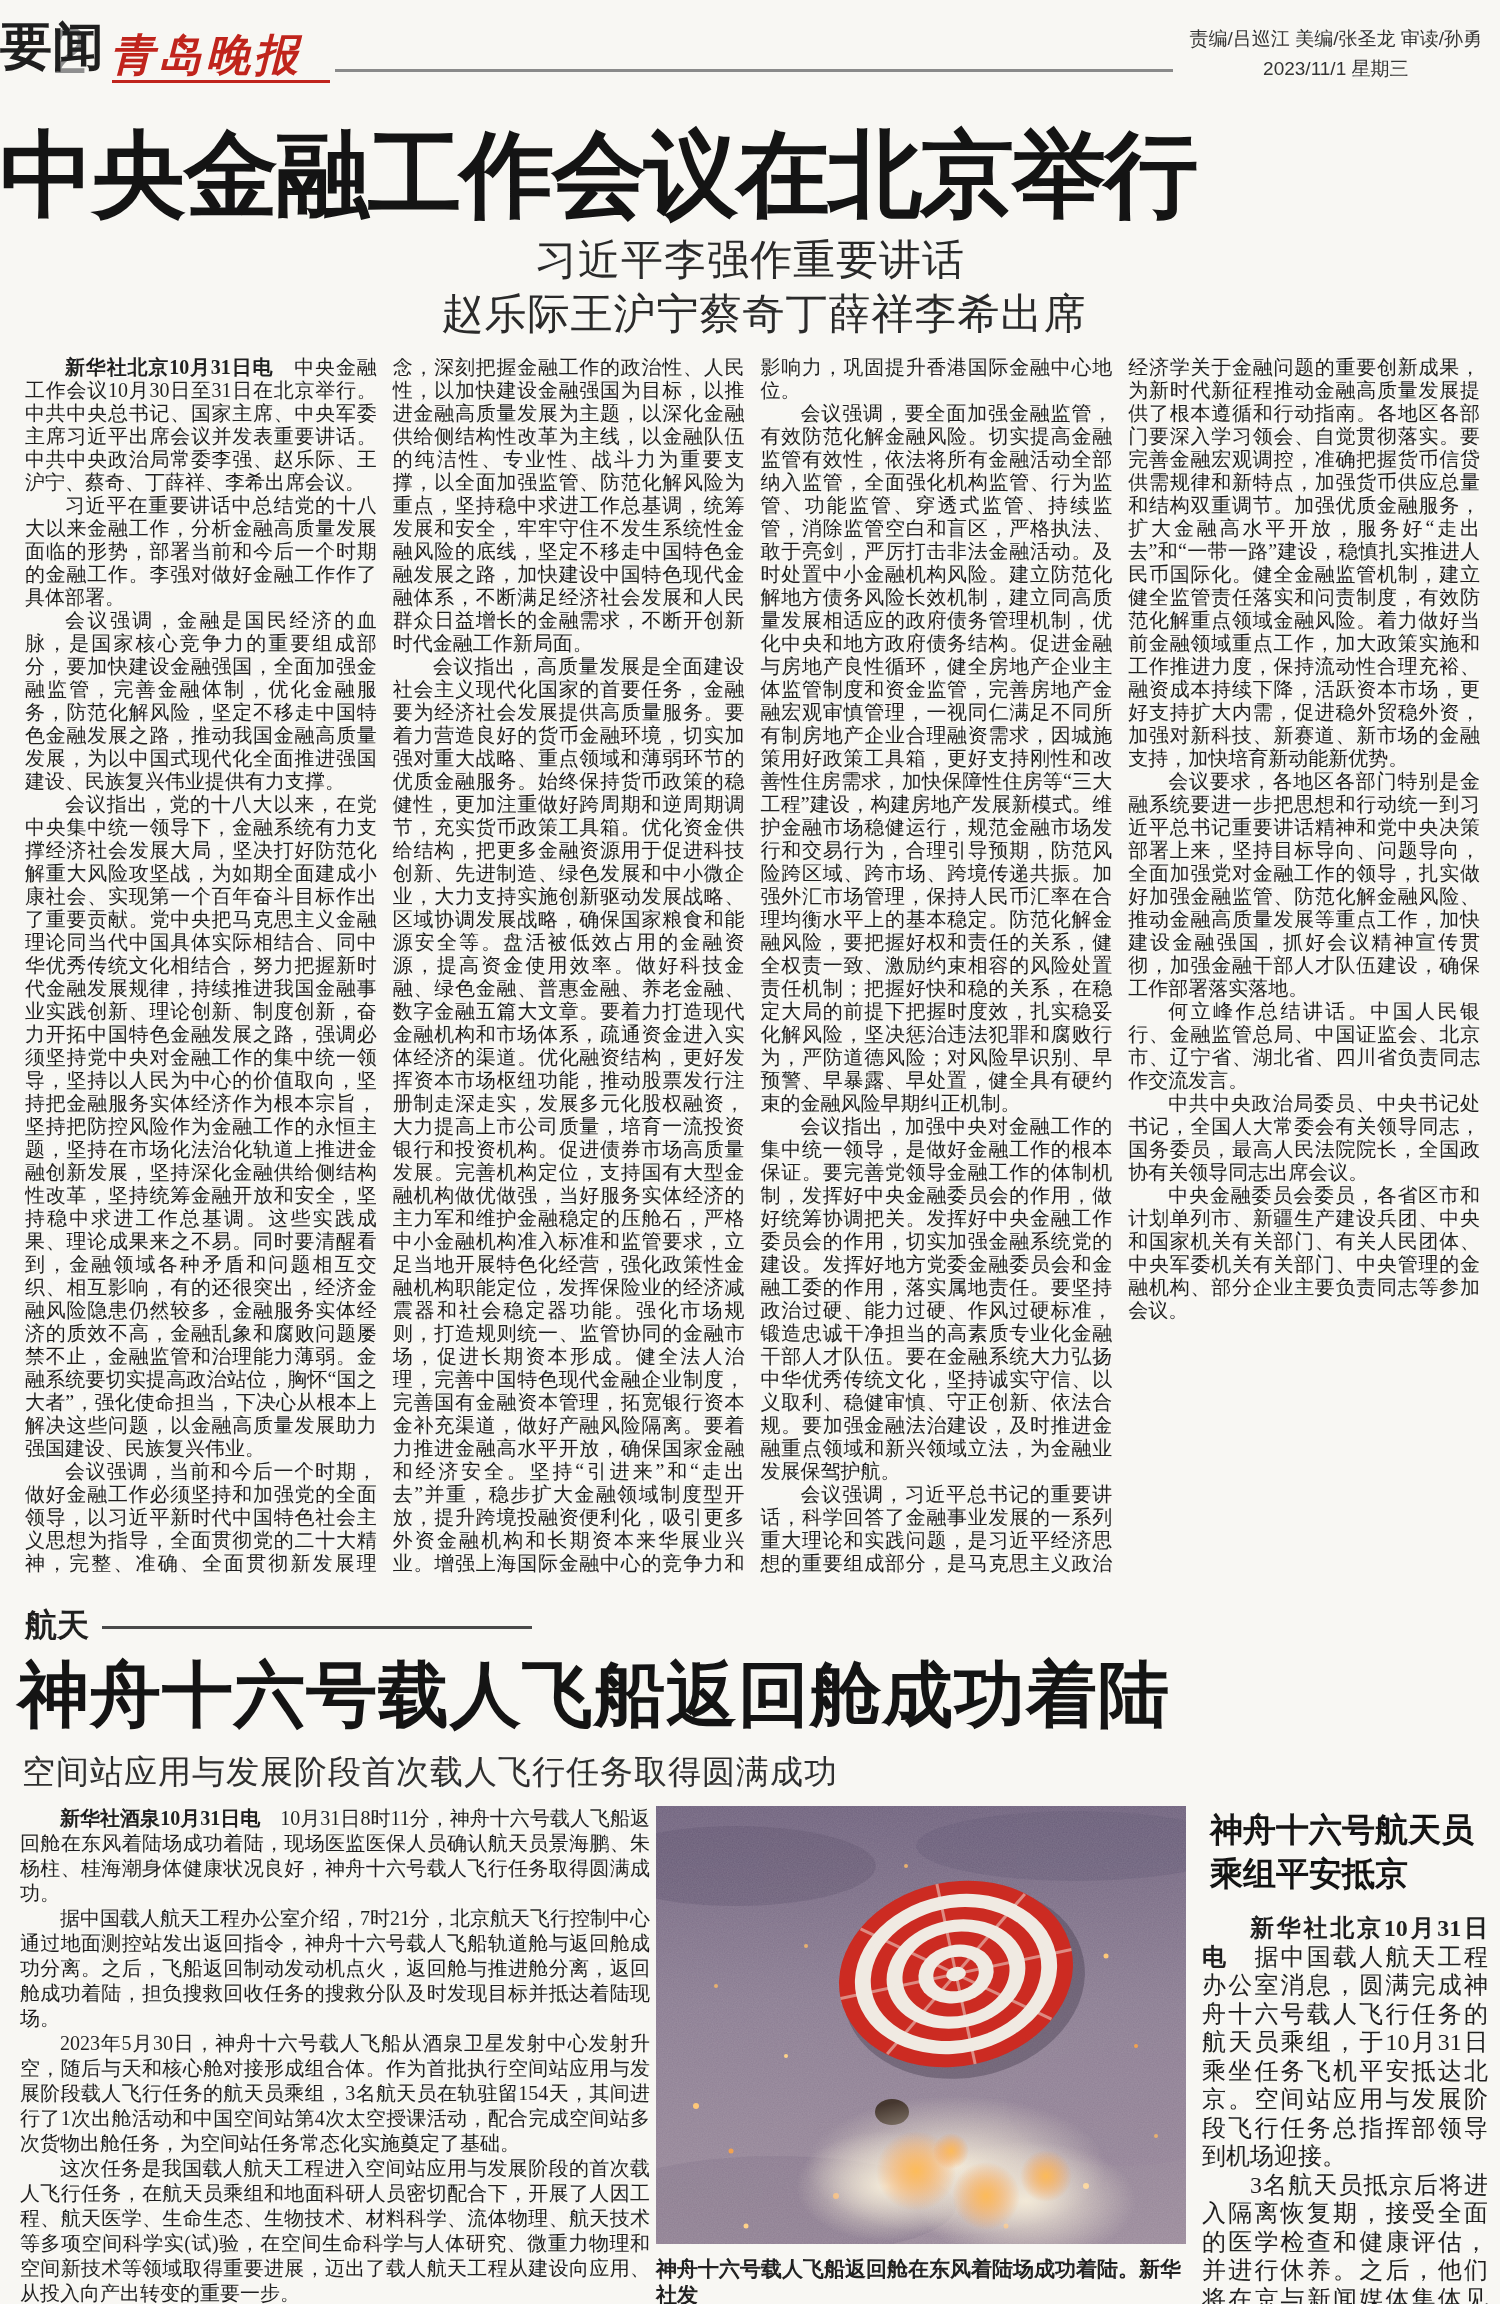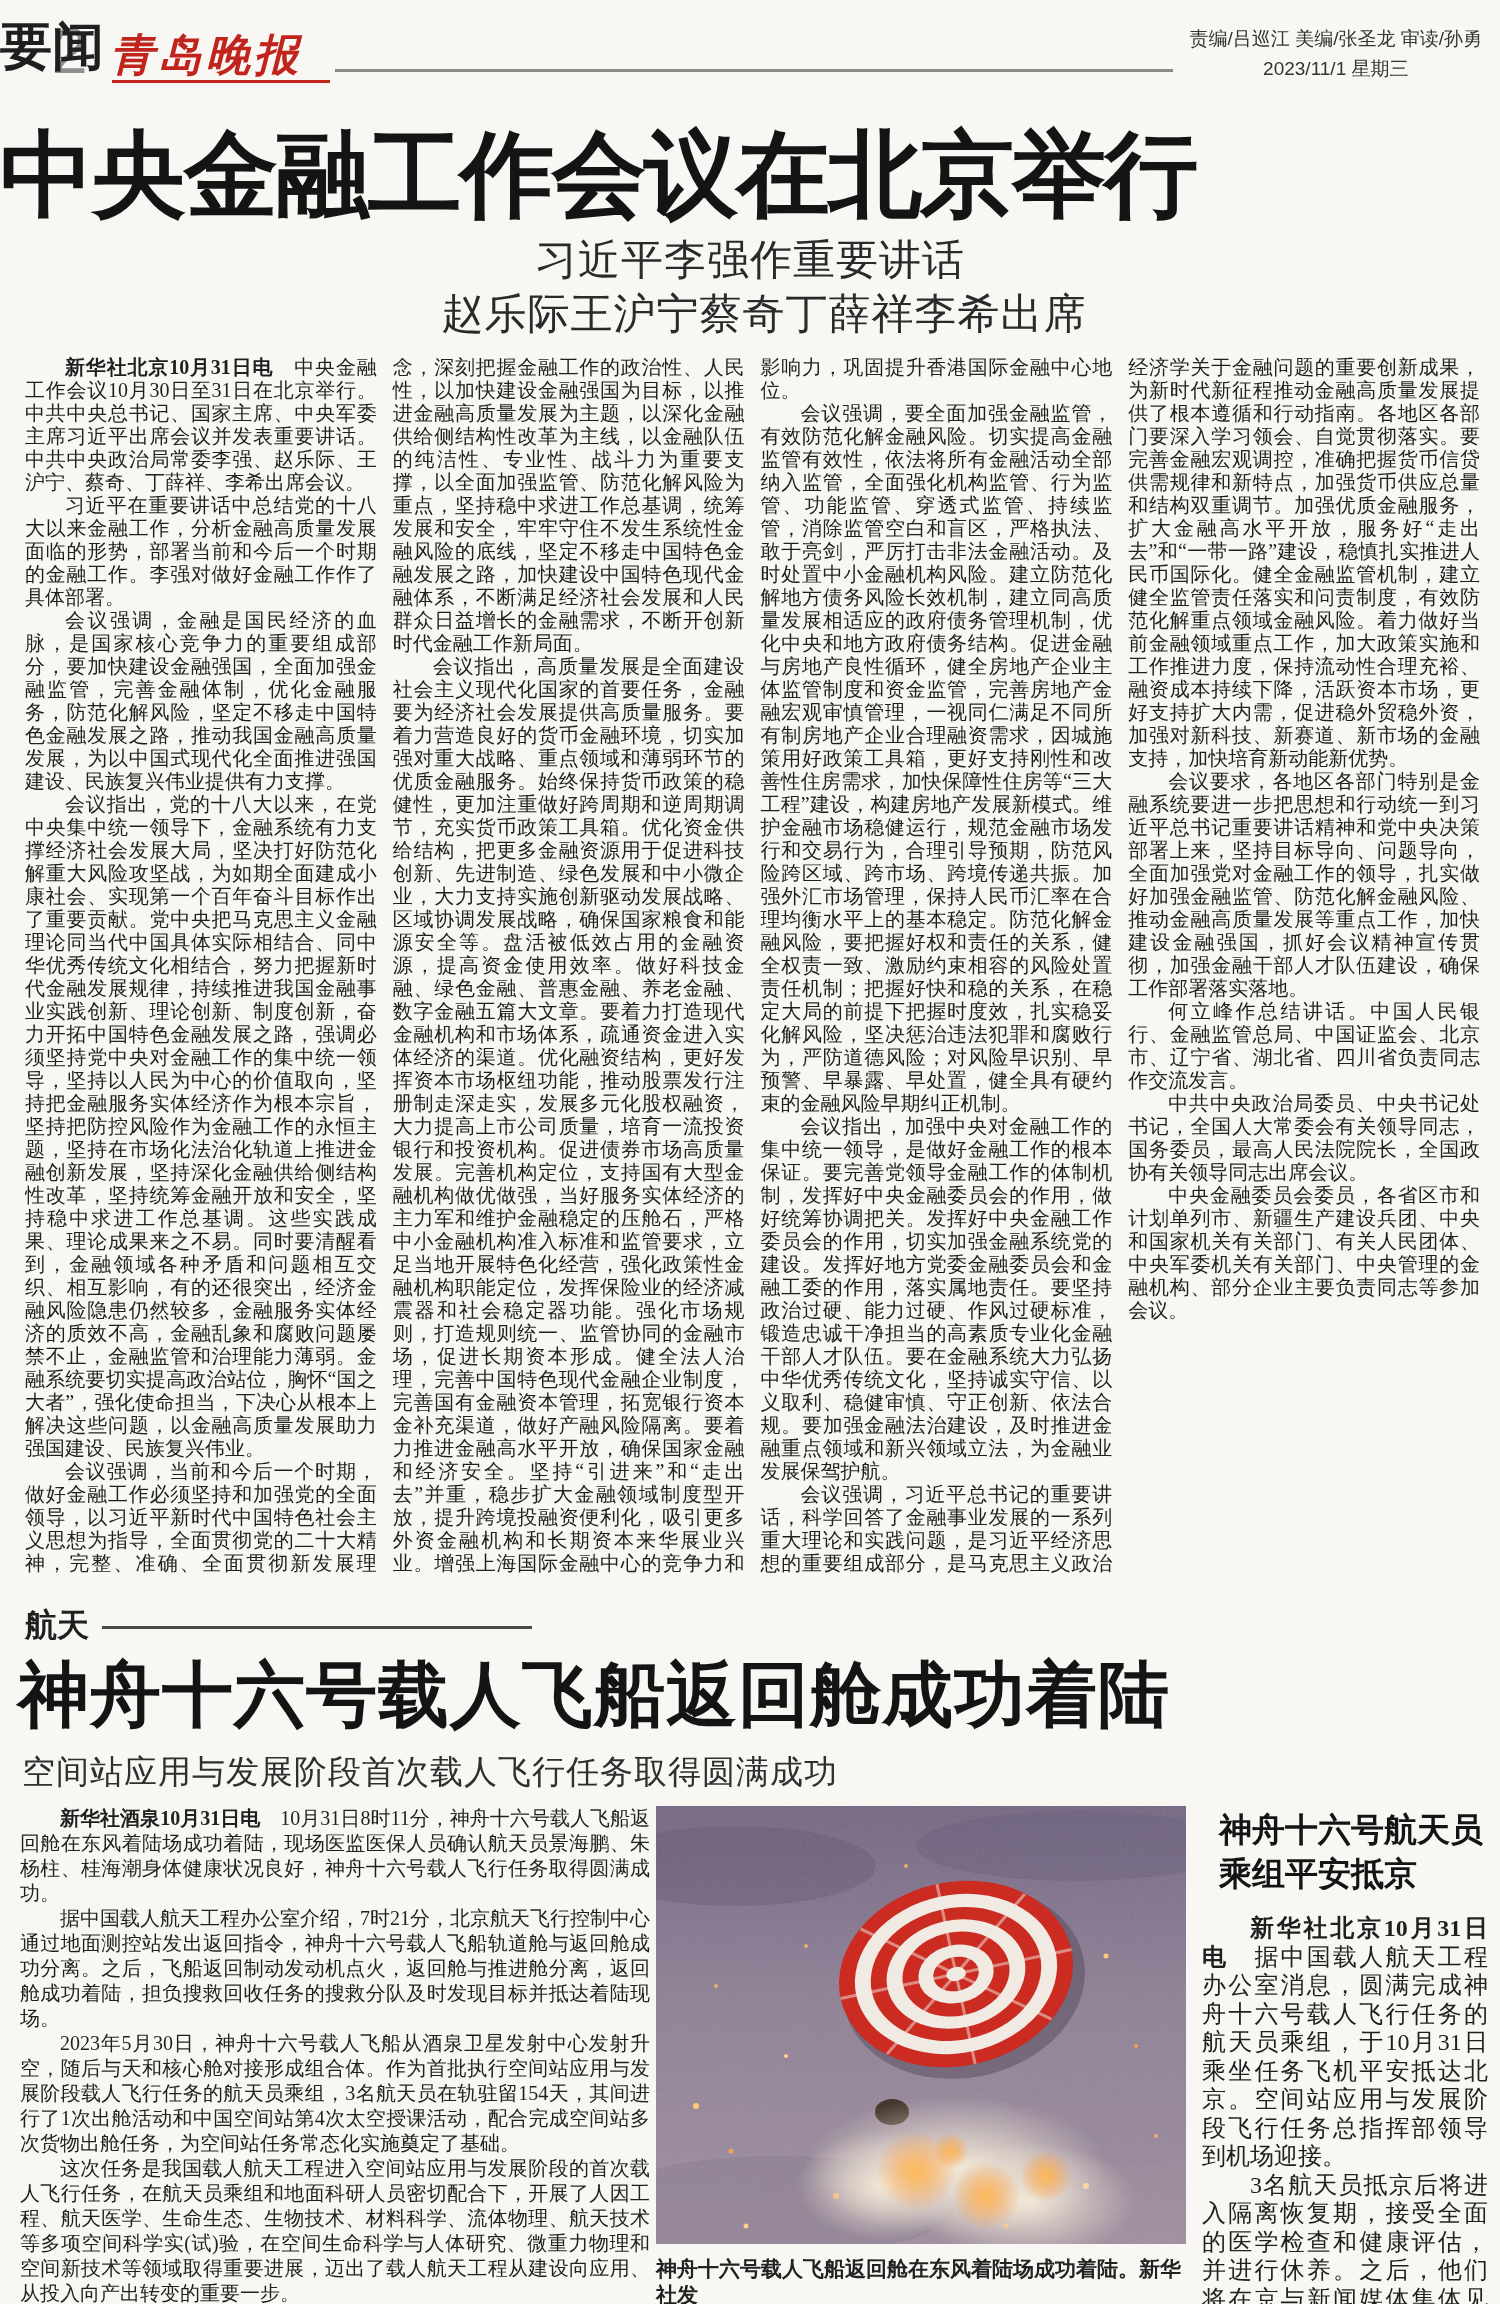--- a/index.html
+++ b/index.html
@@ -38,21 +38,21 @@
   .subhead2b{position:absolute;left:22px;top:1750px;font-size:33px;color:#2f2f2f;
              font-family:Liberation Mono, monospace;letter-spacing:1px;white-space:nowrap;}
   .space-body{position:absolute;left:20px;top:1806px;width:630px;font-size:20px;line-height:25px;
               text-align:justify;}
   .space-body p{margin:0;text-indent:2em;}
   .photo{position:absolute;left:656px;top:1806px;width:530px;height:438px;overflow:hidden;background:#877a8e;}
   .caption{position:absolute;left:656px;top:2256px;width:530px;font-size:21px;font-weight:bold;
            line-height:26px;color:#222;}
   .sidebar{position:absolute;left:1202px;top:1808px;width:286px;}
   .sidebar-title{font-size:33px;font-weight:bold;line-height:44px;color:#141414;
-                 font-family:Liberation Sans, sans-serif;margin:0 0 18px 17px;}
+                 font-family:Liberation Sans, sans-serif;margin:0 0 18px 8px;}
   .sidebar p{margin:0;text-indent:2em;font-size:24px;line-height:28.5px;text-align:justify;}
 </style>
 </head>
 <body>
 
 <div class="page">
 
   <div class="pagenum">2</div>
   <div class="masthead">青岛晚报</div>
   <div class="masthead-rule"></div>

